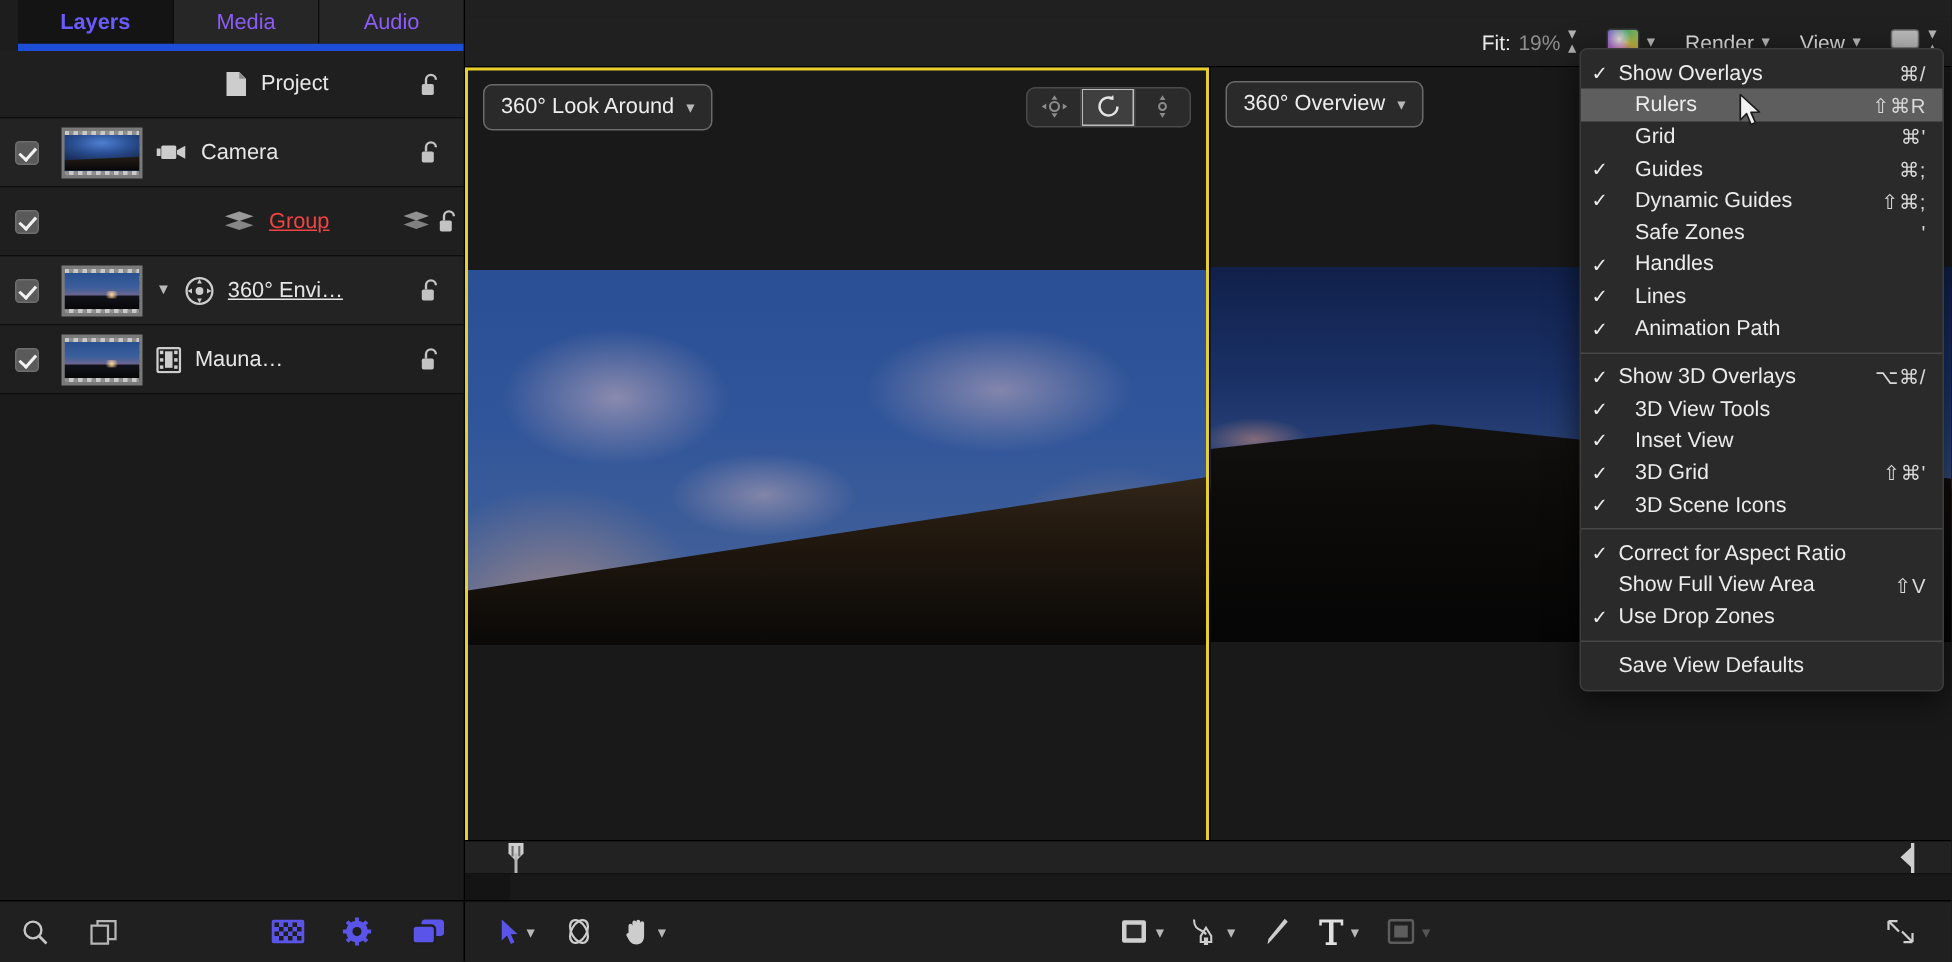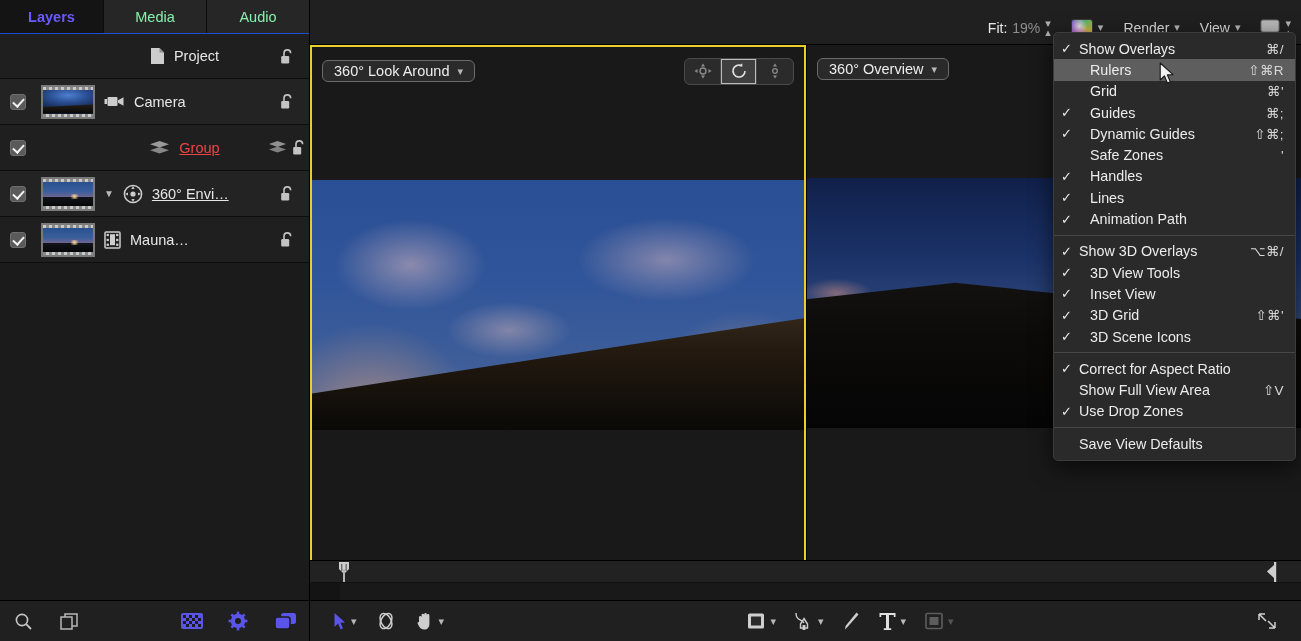--- a/index.html
+++ b/index.html
@@ -11,25 +11,26 @@
   }
   .app{ position:relative; width:1301px; height:641px; background:#202020; }
 
   
   .left-panel{
     position:absolute; left:0; top:0; width:310px; height:600px;
     background:#1d1d1d; border-right:1px solid #000;
   }
   .tabbar{
     display:flex; height:34px; background:#151515;
-    border-bottom:1px solid #1d4ed8;
+    border-bottom:5px solid #1d4ed8;
+    margin-left:12px;
   }
   .tab{
     flex:1; display:flex; align-items:center; justify-content:center;
-    font-size:14.5px; color:#86efac; background:#262626;
+    font-size:14.5px; color:#8b5cf6; background:#262626;
     border-right:1px solid #0c0c0c; cursor:default;
   }
   .tab:first-child{ background:#141414; color:#6a5bff; font-weight:bold; }
   .tab:last-child{ border-right:none; }
 
   .layer-list{ position:absolute; top:34px; left:0; right:0; bottom:0; background:#1b1b1b; }
   .layer-row{
     position:relative; display:flex; align-items:center; height:46px;
     border-bottom:1px solid #0e0e0e; background:#232323;
   }
@@ -102,21 +103,21 @@
       conic-gradient(from 200deg,#d36cc4,#8f6ad4,#4fae6d,#c8b83f,#d36cc4);
     border:1px solid #3a3a3a;
   }
 
   .viewers{ position:absolute; left:0; right:0; top:34px; bottom:46px; background:#1a1a1a; display:flex; }
   .viewer{ position:relative; flex:1; background:#191919; }
   .viewer.active{ border:2px solid #e8cf2b; }
   .viewer.right{ border-left:1px solid #000; }
   .vhead{ position:absolute; left:0; right:0; top:0; height:48px; display:flex; align-items:center; padding:0 10px; }
   .vmenu{
-    display:inline-flex; align-items:center; gap:8px; height:22px; padding:2px 11px;
+    display:inline-flex; align-items:center; gap:8px; height:31px; padding:2px 11px;
     background:#2a2a2a; border:1px solid #6b6b6b; border-radius:6px;
     font-size:14.5px; color:#ededed;
   }
   .tools3d{ margin-left:auto; display:flex; background:#2b2b2b; border:1px solid #4a4a4a; border-radius:6px; overflow:hidden; }
   .t3{ width:36px; height:25px; display:flex; align-items:center; justify-content:center; border-right:1px solid #444; }
   .t3:last-child{ border-right:none; }
   .t3.on{ background:#3f3f3f; box-shadow:inset 0 0 0 1px #bdbdbd; }
 
   .vimg{ position:absolute; left:0; right:0; }
   .img-left{

